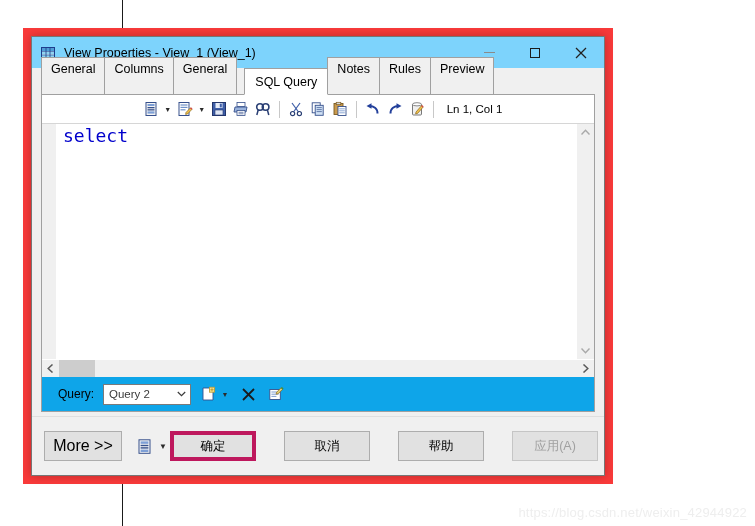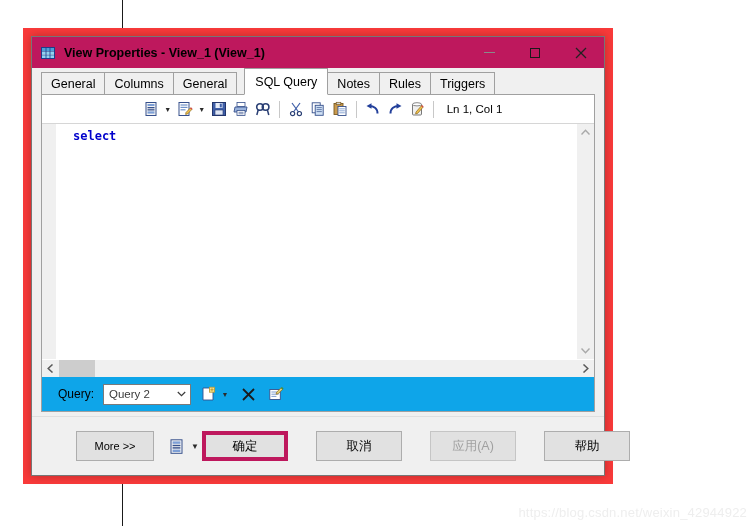--- a/index.html
+++ b/index.html
@@ -50,26 +50,25 @@
     box-sizing: border-box;
     z-index: 4;
     display: flex;
     flex-direction: column;
     box-shadow: 0 0 9px rgba(0,0,0,0.25);
   }
 
   
   .titlebar {
     height: 31px;
-    background: #be185d;
+    background: #7dd3fc;
     display: flex;
     align-items: center;
     flex: none;
     position: relative;
-    font-weight: bold;
   }
   .title-icon {
     width: 16px; height: 16px;
     margin-left: 8px; margin-right: 8px;
     flex: none;
     position: relative;
   }
   .title-text {
     font-size: 12.5px;
     color: #000000;
@@ -90,21 +89,21 @@
   .tabstrip {
     flex: none;
     height: 27px;
     padding-left: 9px;
     display: flex;
     align-items: flex-end;
     position: relative;
     background: #f0f0f0;
   }
   .tab {
-    height: 23px;
+    height: 38px;
     line-height: 23px;
     padding: 0 9px;
     font-size: 12.5px;
     color: #000;
     background: #f0f0f0;
     border: 1px solid #a0a0a0;
     border-bottom: 1px solid #a0a0a0;
     margin-right: -1px;
     box-sizing: border-box;
     white-space: nowrap;
@@ -178,28 +177,27 @@
   .gutter {
     width: 14px;
     background: #f0f0f0;
     flex: none;
     border-right: 1px solid #ffffff;
   }
   .code {
     flex: 1;
     background: #ffffff;
     font-family: "DejaVu Sans Mono", "Liberation Mono", monospace;
-    font-size: 12px;
+    font-size: 18px;
     color: #0000cc;
-    padding: 4px 0 0 16px;
+    padding: 4px 0 0 6px;
     overflow: hidden;
     white-space: pre;
     line-height: 16px;
     cursor: text;
-    font-weight: bold;
   }
   .vscroll {
     width: 17px;
     flex: none;
     background: #f0f0f0;
     display: flex;
     flex-direction: column;
     justify-content: space-between;
     align-items: center;
     border-left: 1px solid #ffffff;
@@ -285,21 +283,21 @@
     min-width: 86px;
     background: #e1e1e1;
     border: 1px solid #adadad;
     box-sizing: border-box;
     font-size: 12.5px;
     color: #000;
     display: flex; align-items: center; justify-content: center;
     cursor: default;
     font-family: "Liberation Sans", sans-serif;
   }
-  .btn.more { min-width: 78px; font-size: 11px; margin-left: 32px; }
+  .btn.more { min-width: 78px; font-size: 16px; }
   .btn.default {
     border: 4px solid #be185d;
     background: #e1e1e1;
   }
   .btn.disabled {
     color: #a0a0a0;
     background: #e1e1e1;
     border-color: #c5c5c5;
   }
   .ftr-icon-btn {
@@ -367,21 +365,21 @@
     </div>
   </div>
 
   <div class="tabstrip">
     <div class="tab">General</div>
     <div class="tab">Columns</div>
     <div class="tab">General</div>
     <div class="tab active">SQL Query</div>
     <div class="tab">Notes</div>
     <div class="tab">Rules</div>
-    <div class="tab">Triggers</div>
+    <div class="tab">Preview</div>
   </div>
 
   <div class="tabpage">
 
     <div class="edtoolbar">
 
       <div class="tb-btn">
         <svg width="16" height="16" viewBox="0 0 16 16">
           <rect x="3" y="1.5" width="10" height="13" fill="#f4f4f4" stroke="#36508c" stroke-width="1"></rect>
           <rect x="4.5" y="3" width="7" height="2" fill="#7d9fd6"></rect>
@@ -574,18 +572,18 @@
         <rect x="4.6" y="3.4" width="7.8" height="2.4" fill="#7d9fd6"></rect>
         <rect x="4.6" y="6.8" width="7.8" height="1.4" fill="#36508c"></rect>
         <rect x="4.6" y="9.2" width="7.8" height="1.4" fill="#36508c"></rect>
         <rect x="4.6" y="11.6" width="7.8" height="2.4" fill="#7d9fd6"></rect>
       </svg>
     </div>
     <div class="ftr-arrow">▼</div>
     <div class="ftr-spacer"></div>
     <div class="btn default">确定</div>
     <div class="btn">取消</div>
+    <div class="btn">帮助</div>
     <div class="btn disabled">应用(A)</div>
-    <div class="btn">帮助</div>
   </div>
 </div>
 
 <div id="watermark">https://blog.csdn.net/weixin_42944922</div>
 
 </body></html>

